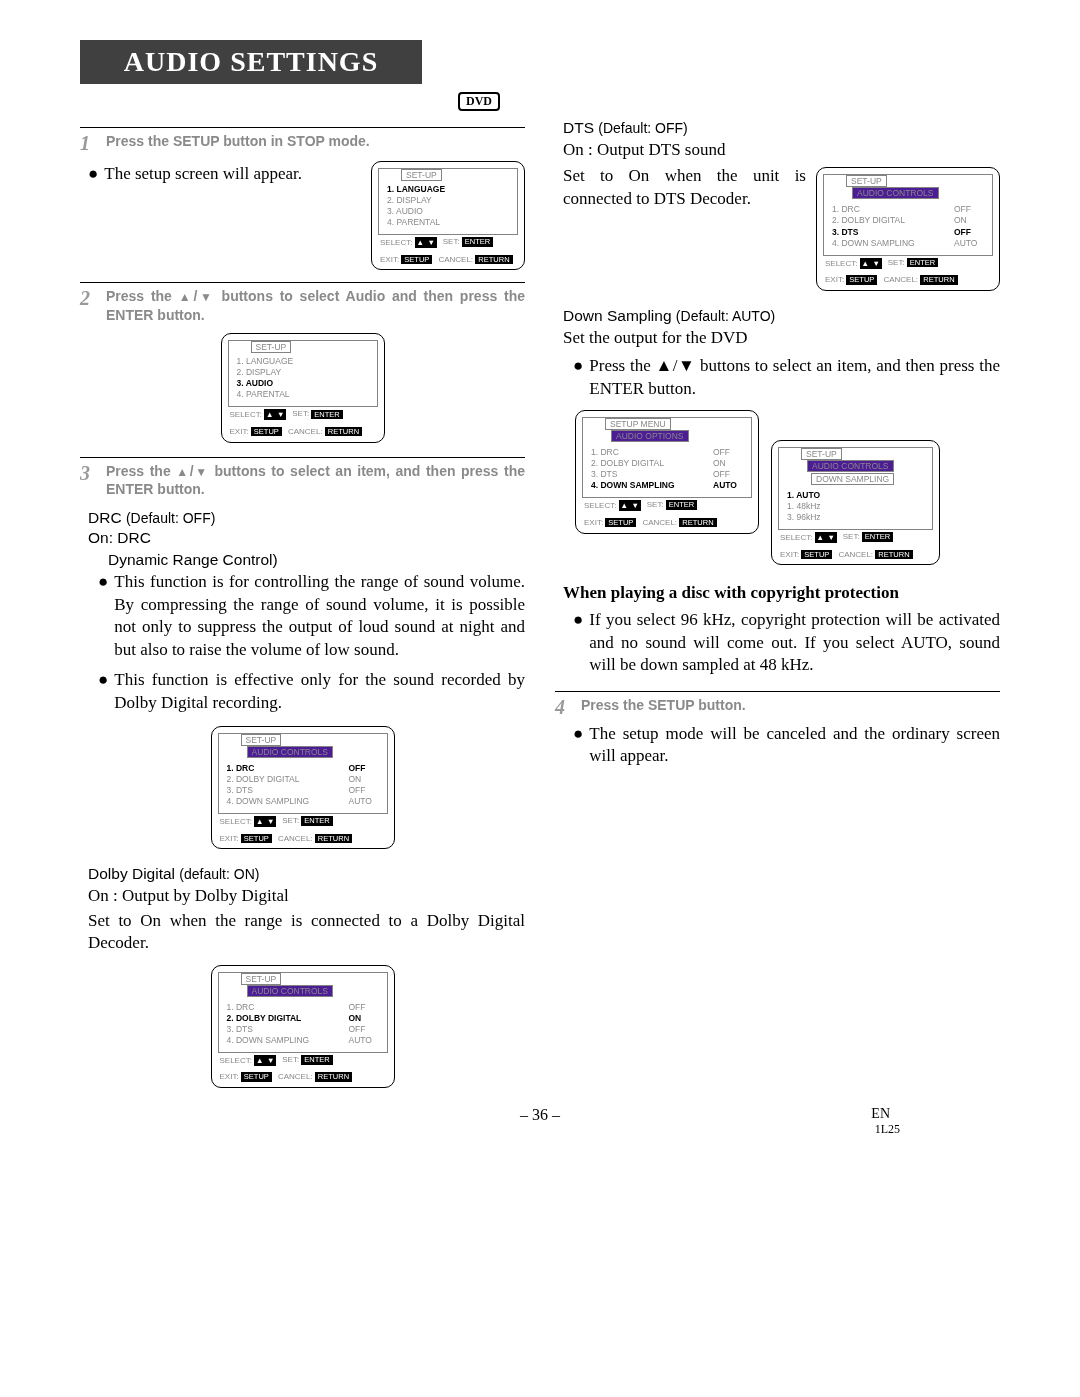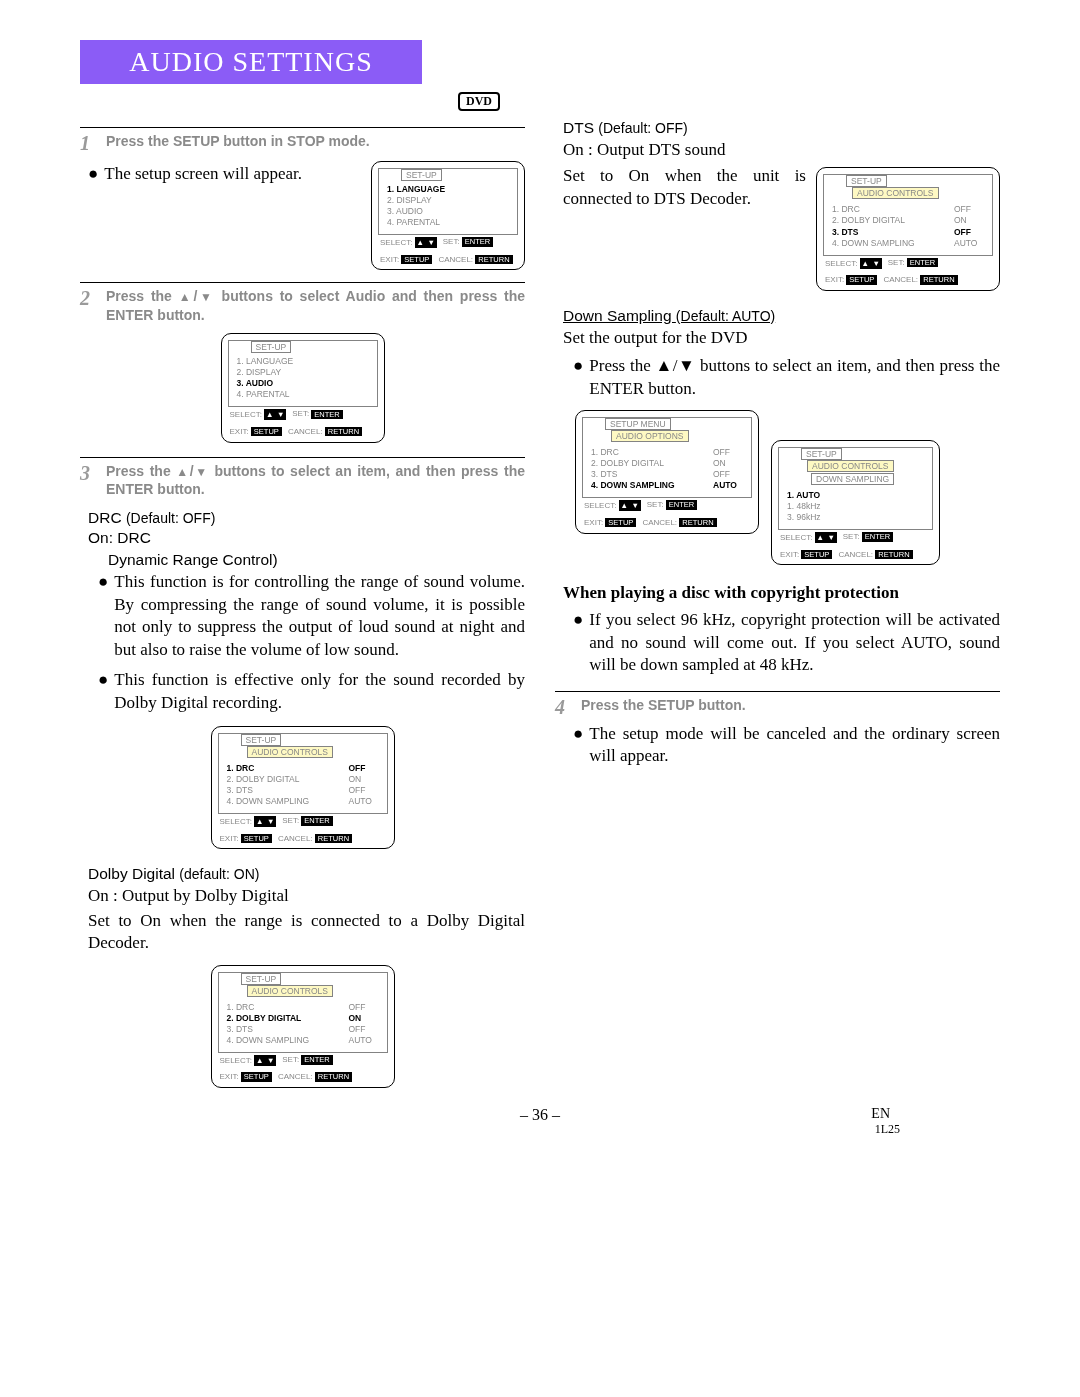--- a/index.html
+++ b/index.html
@@ -5,24 +5,24 @@
   body {
     margin: 0;
     padding: 40px 80px 40px 80px;
     font-family: "Times New Roman", Times, serif;
     font-size: 17px;
     color: #000;
     background: #fff;
     width: 920px;
   }
   .title-bar {
-    background: #8b5cf6;
+    background: #404040;
     color: #fff;
     font-family: "Times New Roman", serif;
-    font-weight: normal;
+    font-weight: bold;
     font-size: 28px;
     letter-spacing: 1px;
     padding: 6px 16px;
     width: 310px;
     margin-bottom: 8px;
     text-align: center;
   }
   .dvd-tag {
     border: 2px solid #000;
     border-radius: 4px;
@@ -120,21 +120,21 @@
     position: relative;
     top: -1px;
     background:#fff;
   }
   .osd-sub {
     border: 1px solid #838383;
     display:inline-block;
     padding: 0 4px;
     font-size: 8.5px;
     margin: 0 0 2px 24px;
-    background:#fef9c3;
+    background:#4c1d95;
     position:relative;
     top:-1px;
   }
   .osd-sub2 {
     border: 1px solid #838383;
     display:inline-block;
     padding: 0 4px;
     font-size: 8.5px;
     margin: -2px 0 2px 28px;
     background:#fff;
@@ -387,21 +387,21 @@
       </div>
       <div class="osd-footer">
         <span><span>SELECT:</span> <span class="osd-tri">▲</span><span class="osd-tri">▼</span></span>
         <span><span>SET:</span> <span class="osd-pill inv">ENTER</span></span>
         <span><span>EXIT:</span> <span class="osd-pill inv">SETUP</span></span>
         <span><span>CANCEL:</span> <span class="osd-pill inv">RETURN</span></span>
       </div>
     </div>
   </div>
 
-  <div class="hd" style="margin-top:16px;text-decoration:underline;"><span>Down Sampling </span><span class="sm">(Default: AUTO)</span></div>
+  <div class="hd" style="margin-top:16px;"><span>Down Sampling </span><span class="sm">(Default: AUTO)</span></div>
   <div class="plain-para">Set the output for the DVD</div>
 
   <div class="bullet" style="margin-top:6px;">
     <div class="dot">●</div>
     <div class="bt">Press the  ▲/▼ buttons to select an item, and then press the ENTER button.</div>
   </div>
 
   <div class="two-osd-row" style="margin-top:10px;">
     <div class="osd-wrap" style="width:170px;margin-left:20px;">
       <div class="osd-inner">

